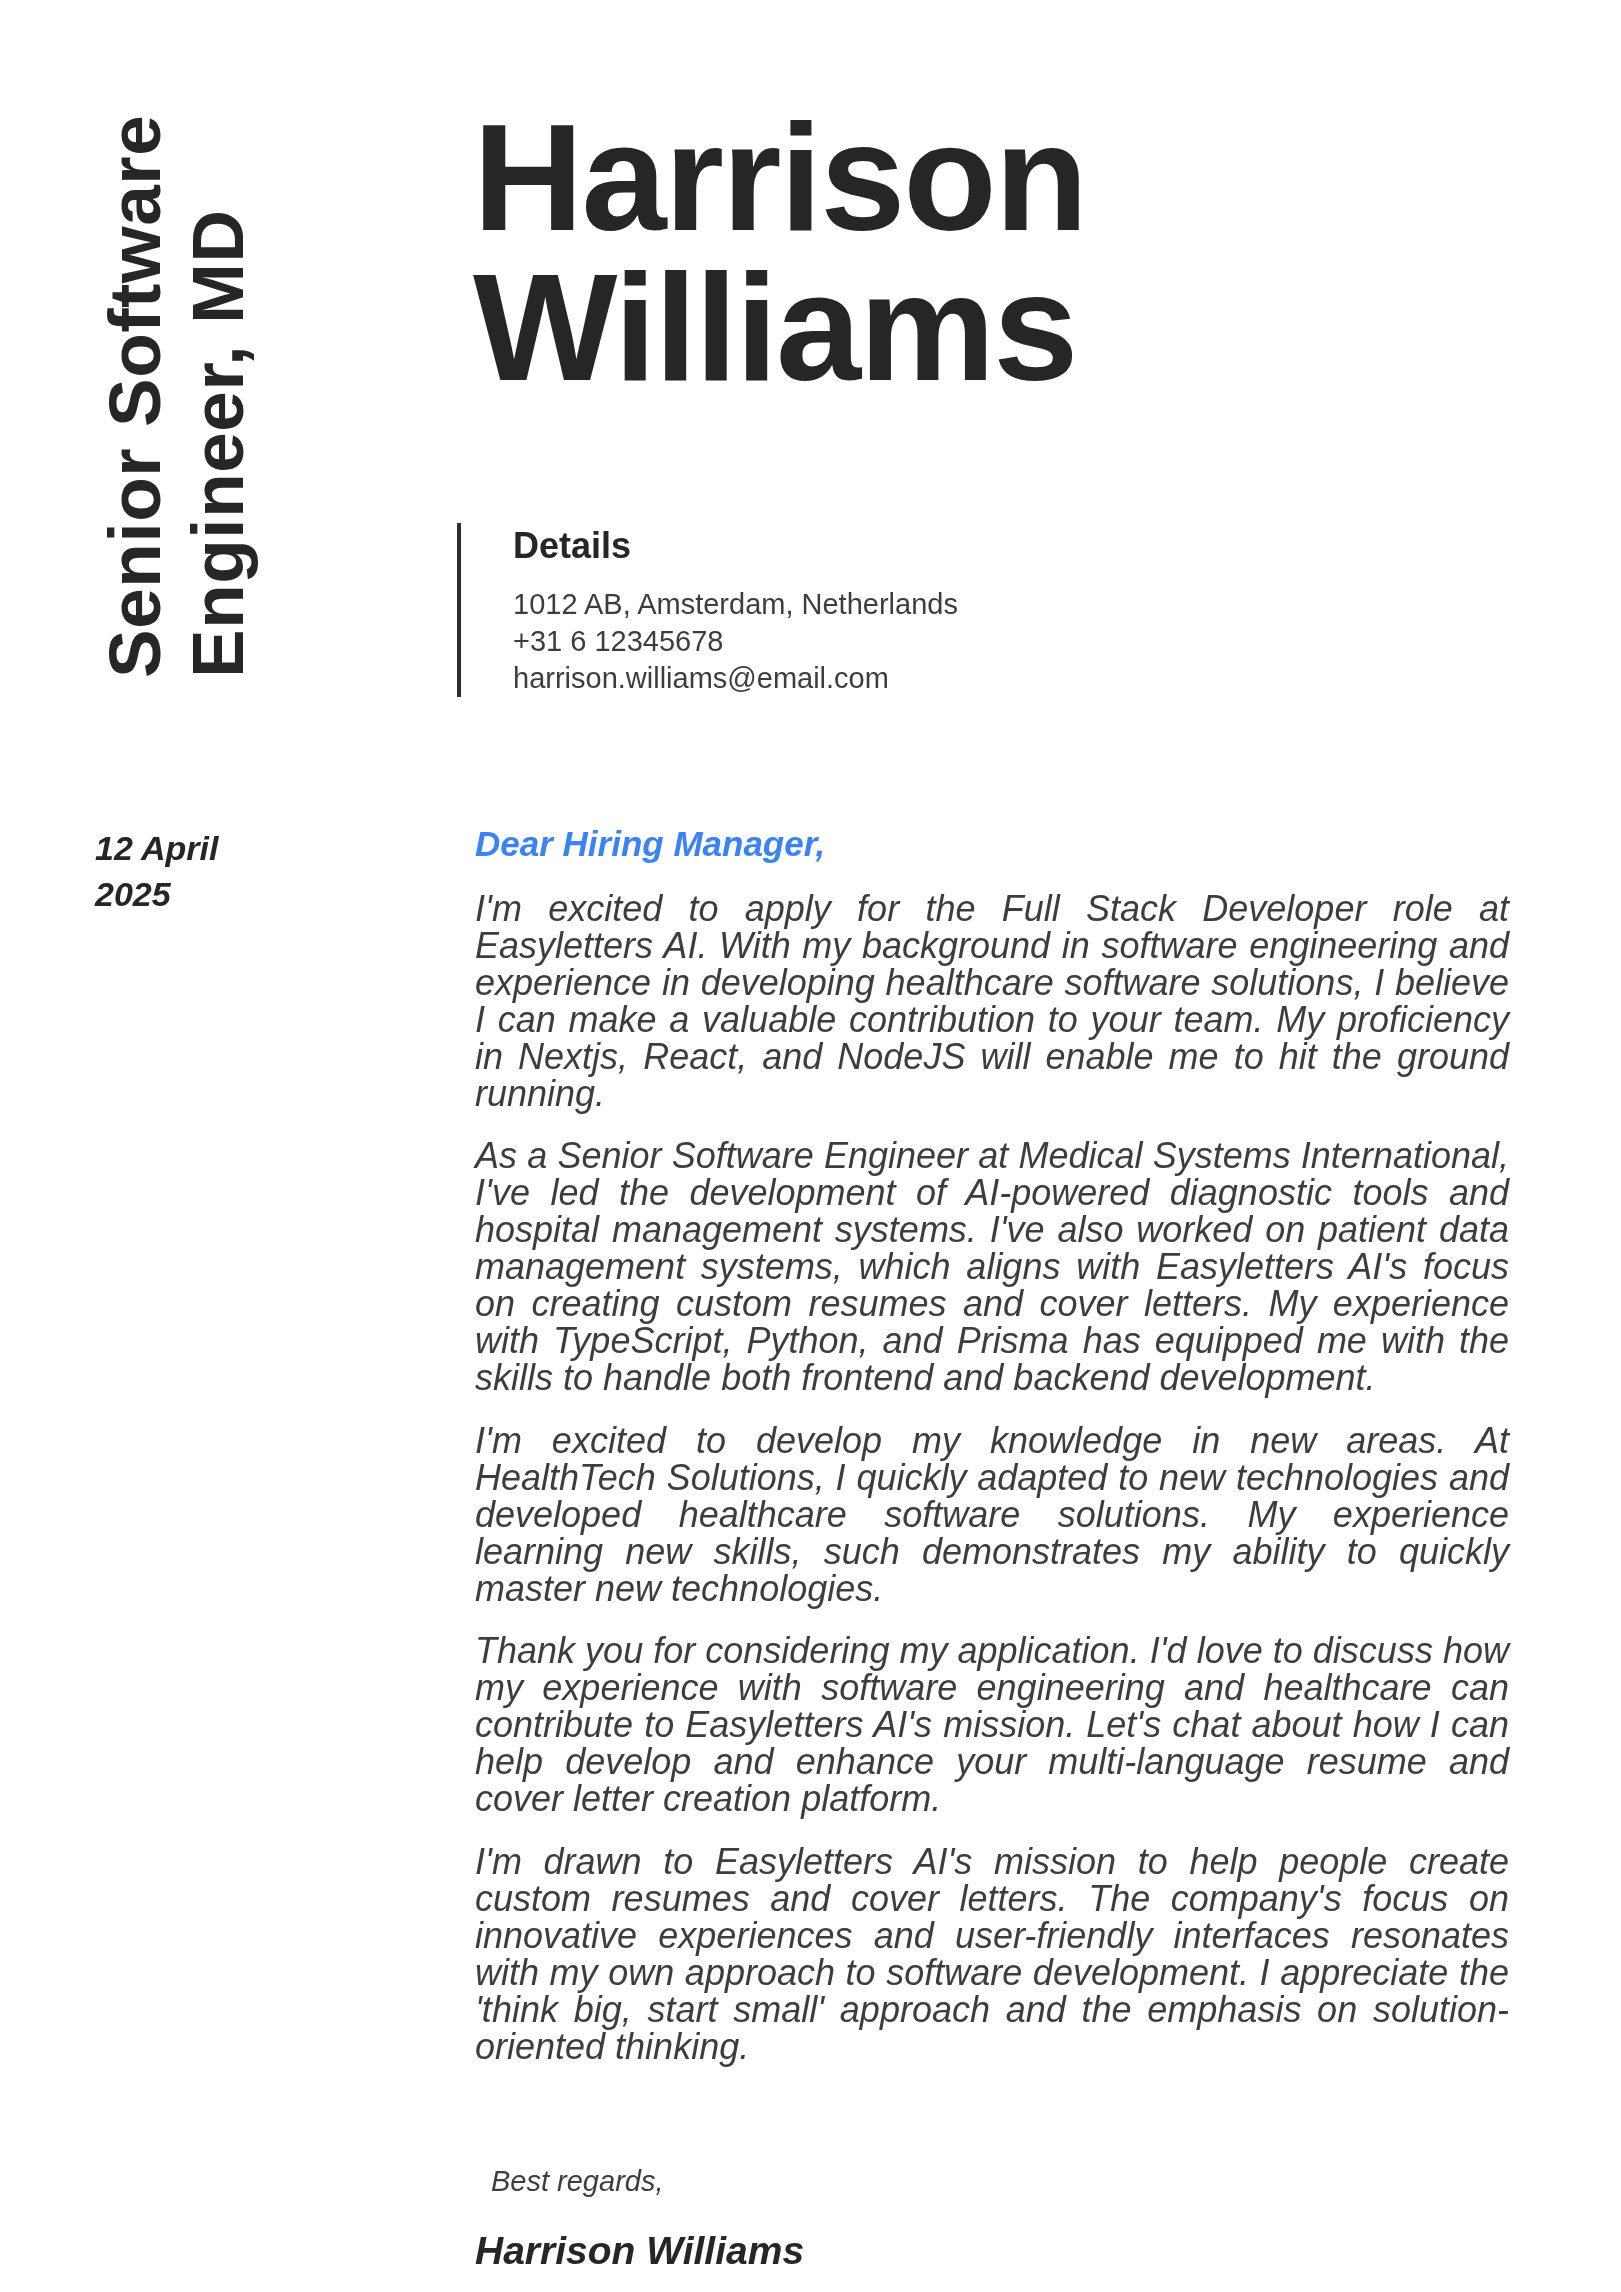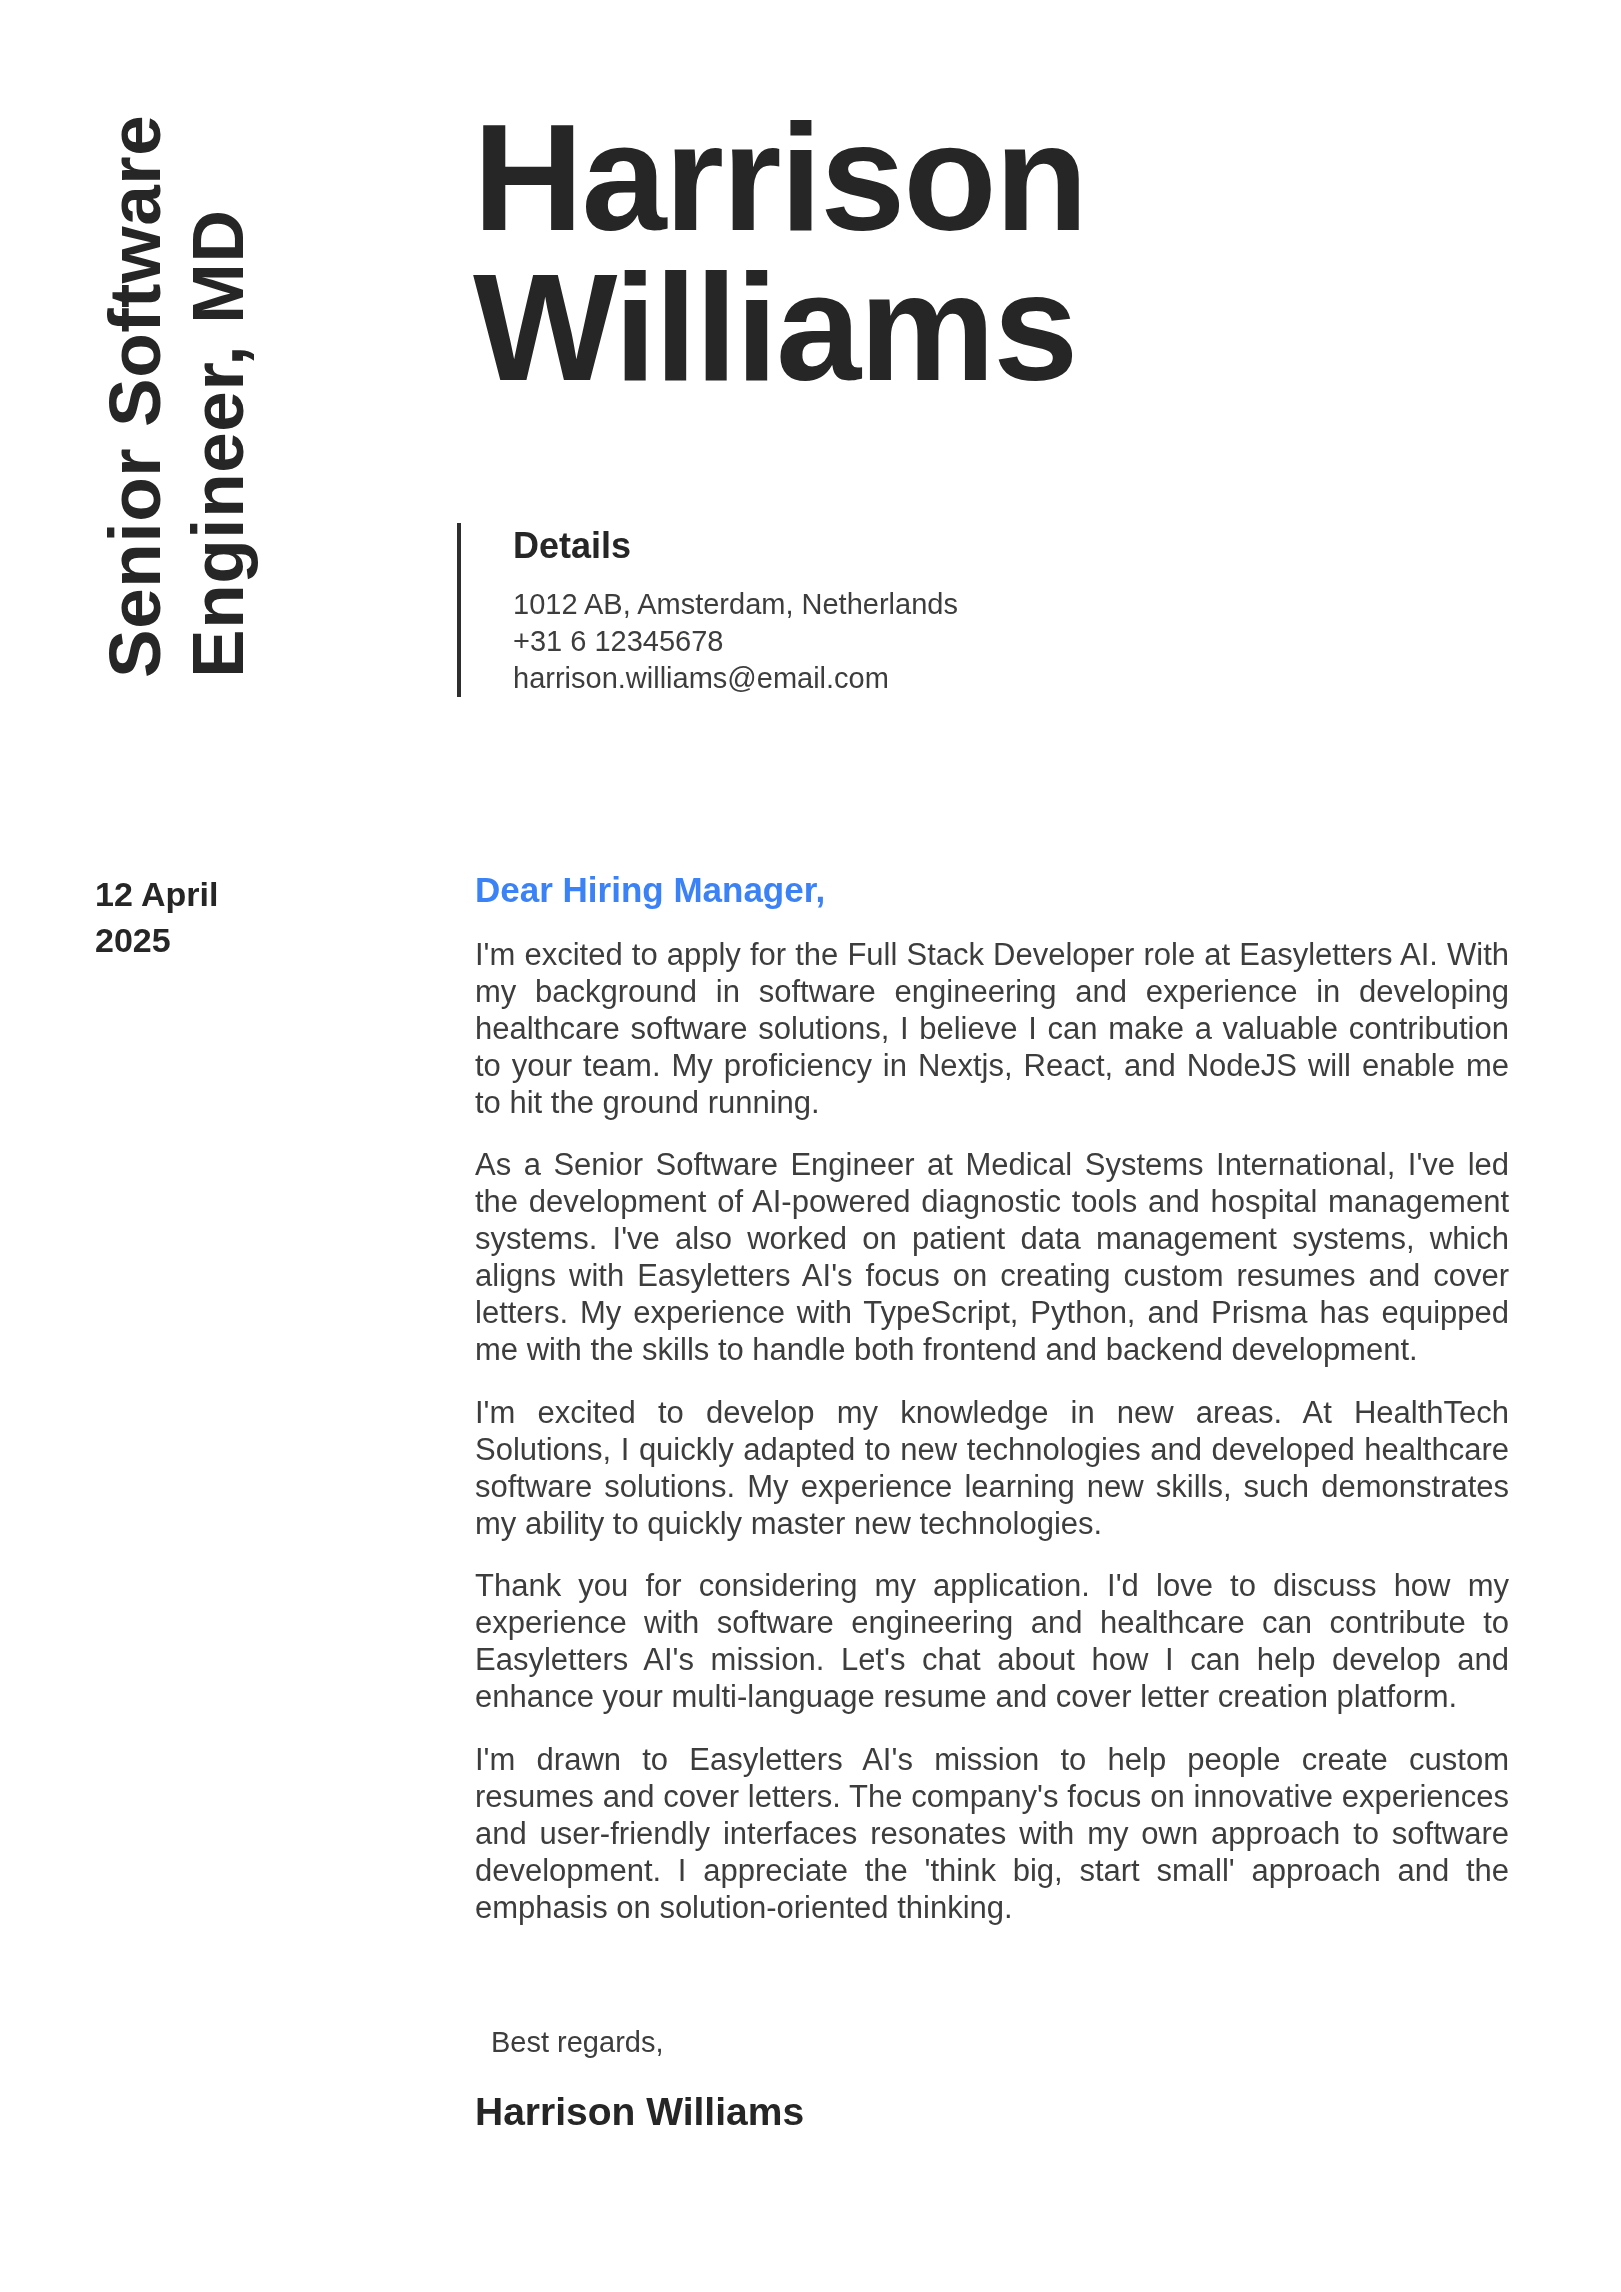--- a/index.html
+++ b/index.html
@@ -57,22 +57,23 @@
   }
   .details-line {
     font-size: 29px;
     line-height: 37px;
     color: #3d3d3d;
   }
 
   .letter {
     position: absolute;
     left: 0;
-    top: 867px;
+    top: 821px;
     width: 1621px;
+    font-style: italic;
   }
   .letter-date {
     position: absolute;
     left: 95px;
     top: 3.9px;
     width: 186px;
     font-size: 34px;
     font-weight: 700;
     line-height: 46px;
     color: #262626;
@@ -82,21 +83,21 @@
     width: 1034px;
   }
   .greeting {
     font-size: 35px;
     font-weight: 700;
     line-height: 45px;
     color: #3b82f6;
     margin-bottom: 23.5px;
   }
   .letter-content p {
-    font-size: 31px;
+    font-size: 36px;
     line-height: 37px;
     color: #3d3d3d;
     text-align: justify;
     margin-bottom: 25.5px;
   }
   .closing {
     margin-top: 98px;
     font-size: 29px;
     line-height: 37px;
     color: #3d3d3d;

